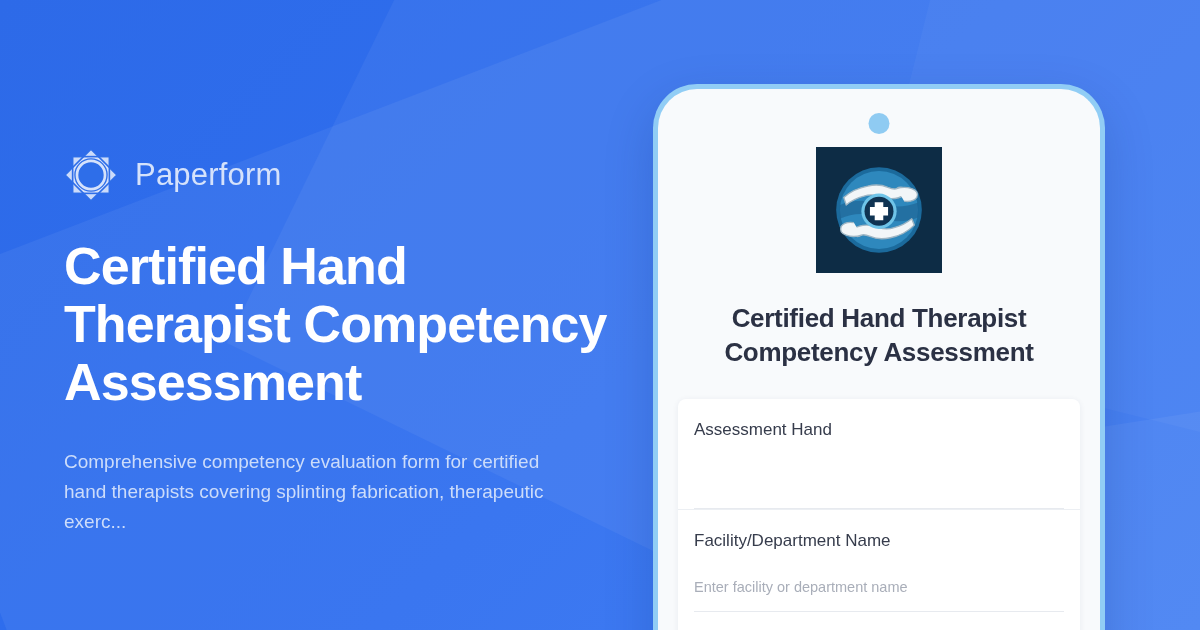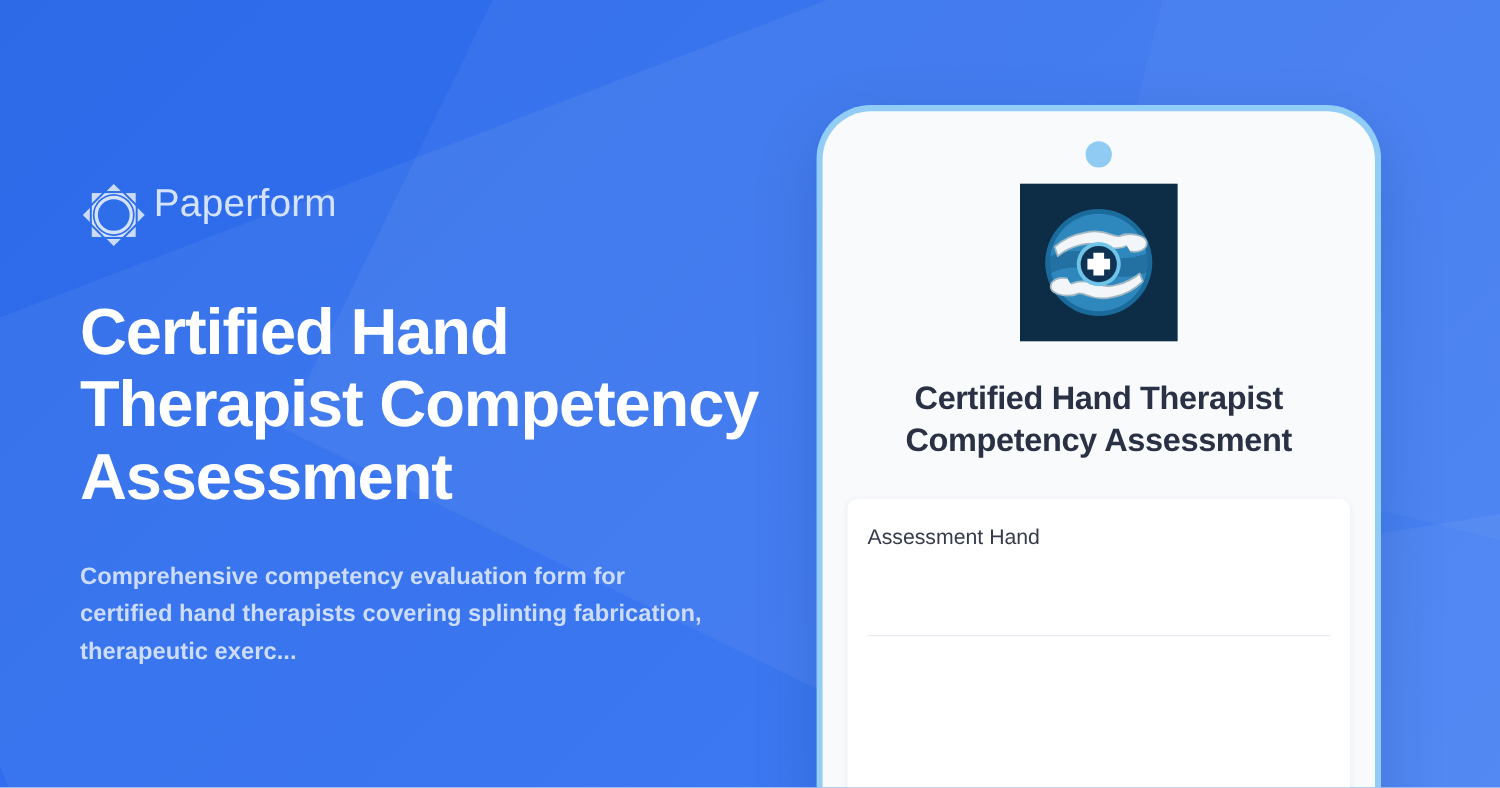--- a/index.html
+++ b/index.html
@@ -67,21 +67,22 @@
 
   
   .left-col {
     position: absolute;
     left: 64px;
     top: 145px;
     width: 580px;
   }
   .brand-row {
     display: flex;
-    gap: 5px;
+    align-items: center;
+    gap: 17px;
     height: 60px;
   }
   .brand-mark {
     width: 54px;
     height: 54px;
     flex: 0 0 54px;
     display: block;
   }
   .brand-name {
     font-size: 31px;
@@ -97,21 +98,21 @@
     font-weight: 700;
     color: #ffffff;
     letter-spacing: -0.9px;
     max-width: 560px;
   }
   .subhead {
     margin-top: 28px;
     font-size: 19px;
     line-height: 1.6;
     color: #ccdcfa;
-    font-weight: 700;
+    font-weight: 400;
     max-width: 500px;
   }
 
   
   .phone {
     position: absolute;
     left: 653px;
     top: 84px;
     width: 452px;
     height: 600px;
@@ -253,17 +254,23 @@
 
     <div class="form-card">
 
       <div class="form-field">
         <div class="field-label">Assessment Hand</div>
         <div class="field-input tall">
           <span class="field-placeholder"></span>
         </div>
       </div>
 
+      <div class="form-field">
+        <div class="field-label">Facility/Department Name</div>
+        <div class="field-input">
+          <span class="field-placeholder">Enter facility or department name</span>
+        </div>
+      </div>
 
     </div>
   </div>
 
 </div>
 
 </body></html>

